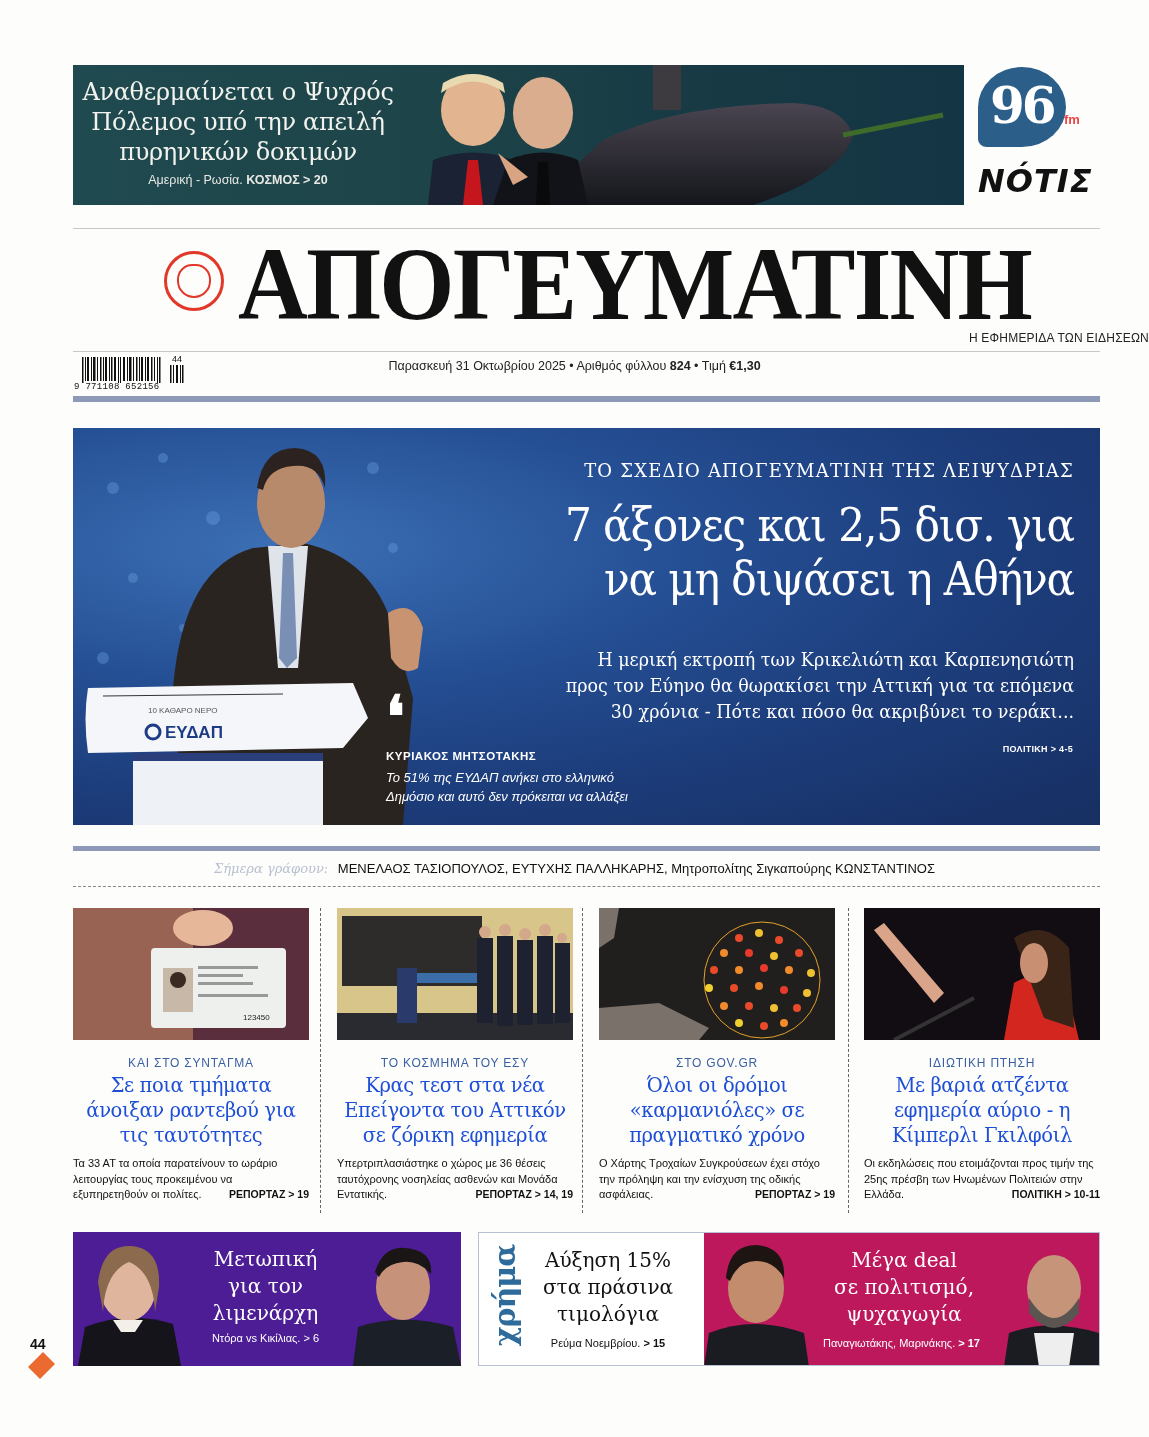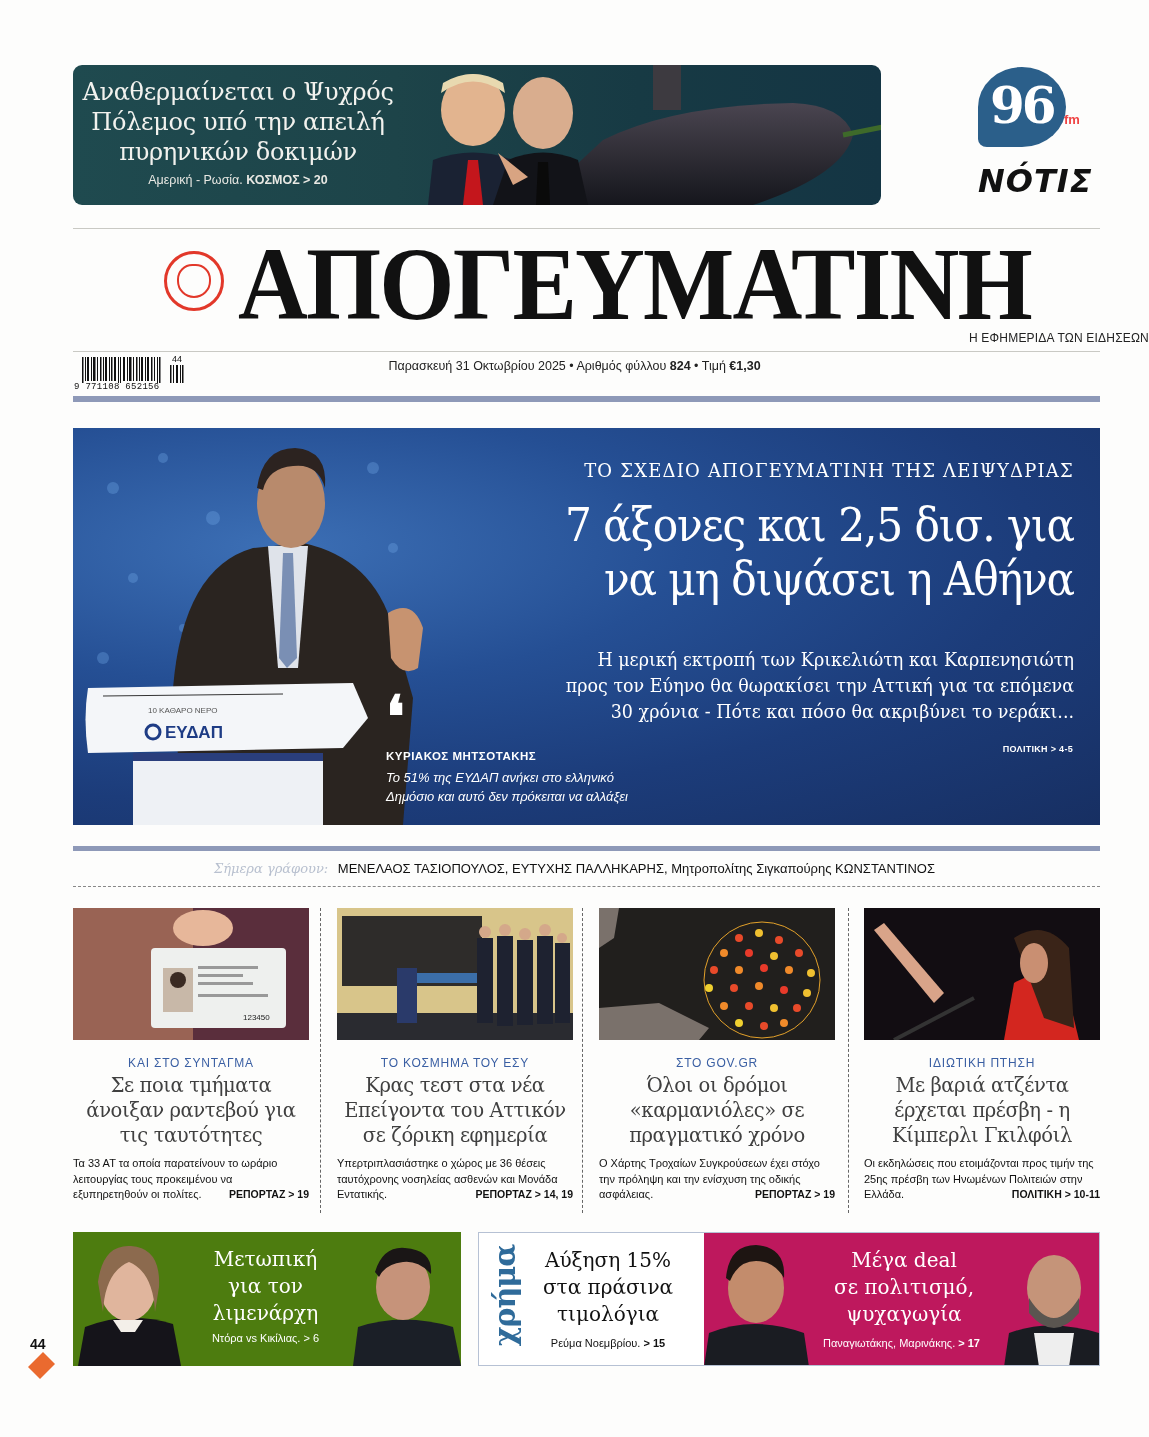--- a/index.html
+++ b/index.html
@@ -1,20 +1,20 @@
 <!DOCTYPE html>
 <html><head>
 <meta charset="utf-8">
 <style>
   * { box-sizing: border-box; margin: 0; padding: 0; }
   body { width: 1149px; height: 1437px; background: #fdfdfc; position: relative; overflow: hidden; font-family: "Liberation Sans", sans-serif; color: #111; }
   .abs { position: absolute; }
 
   
-  .teaser { left: 73px; top: 65px; width: 808px; height: 140px; background: linear-gradient(90deg, #1f4a4f 0%, #1d4449 40%, #173a44 70%, #143544 100%); overflow: hidden; border-radius: 9px; }
+  .teaser { left: 73px; top: 65px; width: 891px; height: 140px; background: linear-gradient(90deg, #1f4a4f 0%, #1d4449 40%, #173a44 70%, #143544 100%); overflow: hidden; }
   .teaser-text { position: absolute; left: 0; top: 12px; width: 330px; text-align: center; color: #f2f2ee; }
   .teaser-title { font-family: "DejaVu Serif", serif; font-size: 24px; line-height: 30px; font-weight: normal; letter-spacing: -0.3px; }
   .teaser-kicker { font-size: 12.5px; margin-top: 6px; color: #e8e8e3; }
   .teaser-kicker b { font-weight: bold; }
   .teaser-photo { position: absolute; left: 300px; top: 0; width: 577px; height: 140px; }
 
   .radio-logo { left: 968px; top: 62px; width: 130px; height: 145px; }
   .radio-bubble { position: absolute; left: 10px; top: 5px; width: 88px; height: 80px; background: #2b5f8a; border-radius: 50% 50% 50% 10%; }
   .radio-num { position: absolute; left: 22px; top: 14px; font-family: "DejaVu Serif", serif; font-weight: bold; font-size: 50px; color: #fff; letter-spacing: -3px; line-height: 60px; }
   .radio-fm { position: absolute; left: 96px; top: 50px; color: #ef4444; font-size: 13px; font-weight: bold; }
@@ -48,29 +48,29 @@
   .rule-blue2 { left: 73px; top: 846px; width: 1027px; height: 5px; background: #8e99b8; }
   .writers { left: 0; top: 861px; width: 1149px; text-align: center; font-size: 13px; color: #111; }
   .writers-label { font-family: "DejaVu Serif", serif; font-style: italic; color: #b8c0cf; margin-right: 6px; }
   .writers-names { font-family: "Liberation Sans", sans-serif; }
   .dots { left: 73px; top: 886px; width: 1027px; border-top: 1px dashed #888; }
 
   
   .article { position: absolute; top: 908px; width: 236px; }
   .article-photo { width: 236px; height: 132px; overflow: hidden; }
   .article-kicker { margin-top: 12px; text-align: center; font-size: 12px; color: #3a5fa3; letter-spacing: 0.8px; }
-  .article-title { margin-top: 3px; text-align: center; font-family: "DejaVu Serif", serif; font-size: 19.5px; line-height: 25px; color: #404040; letter-spacing: -0.4px; }
+  .article-title { margin-top: 3px; text-align: center; font-family: "DejaVu Serif", serif; font-size: 19.5px; line-height: 25px; color: #1d4ed8; letter-spacing: -0.4px; }
   .article-body { margin-top: 8px; font-size: 11px; line-height: 15.5px; color: #111; }
   .article-ref { float: right; font-weight: bold; font-size: 10.5px; }
   .vsep { position: absolute; top: 908px; height: 305px; border-left: 1px dashed #666; }
 
   
   .page-num { left: 30px; top: 1336px; font-weight: bold; font-size: 14px; }
   .diamond { left: 33px; top: 1357px; width: 17px; height: 17px; background: #ea6a2f; transform: rotate(45deg) scaleY(1.25); }
-  .box1 { left: 73px; top: 1232px; width: 388px; height: 134px; background: #4d7c0f; overflow: hidden; }
+  .box1 { left: 73px; top: 1232px; width: 388px; height: 134px; background: #4c1d95; overflow: hidden; }
   .box1-title { position: absolute; left: 120px; top: 14px; width: 145px; text-align: center; font-family: "DejaVu Serif", serif; color: #fff; font-size: 20px; line-height: 27px; }
   .box1-ref { position: absolute; left: 120px; top: 100px; width: 145px; text-align: center; color: #fff; font-size: 11px; }
   .box2 { left: 478px; top: 1232px; width: 622px; height: 134px; border: 1px solid #b6c1d4; background: #fff; overflow: hidden; }
   .xrima { position: absolute; left: 4px; top: 10px; width: 40px; height: 112px; }
   .xrima span { position: absolute; left: -35px; top: 35px; width: 112px; transform: rotate(-90deg); font-family: "DejaVu Serif", serif; font-weight: bold; font-size: 30px; color: #2f6b9a; text-align: center; letter-spacing: -1px; }
   .box2-left-title { position: absolute; left: 50px; top: 14px; width: 158px; text-align: center; font-family: "DejaVu Serif", serif; font-size: 20px; line-height: 27px; color: #111; }
   .box2-left-ref { position: absolute; left: 50px; top: 104px; width: 158px; text-align: center; font-size: 11px; }
   .box2-blue { position: absolute; left: 225px; top: 0; width: 397px; height: 134px; background: #be185d; overflow: hidden; }
   .box2-title { position: absolute; left: 105px; top: 14px; width: 190px; text-align: center; font-family: "DejaVu Serif", serif; font-size: 20px; line-height: 27px; color: #fff; }
   .box2-ref { position: absolute; left: 90px; top: 104px; width: 215px; text-align: center; font-size: 11px; color: #fff; }
@@ -330,21 +330,21 @@
 <div class="article" style="left:864px;">
   <svg class="article-photo" viewBox="0 0 236 132">
     <rect width="236" height="132" fill="#120d12"></rect>
     <path d="M10 22 L20 15 L80 85 L70 95 Z" fill="#d9a489"></path>
     <path d="M140 132 L150 75 Q175 60 200 70 L215 132 Z" fill="#d3261f"></path>
     <path d="M150 30 Q180 10 205 40 L210 120 L180 110 Z" fill="#3a2418"></path>
     <ellipse cx="170" cy="55" rx="14" ry="20" fill="#c98f72"></ellipse>
     <line x1="30" y1="132" x2="110" y2="90" stroke="#333" stroke-width="4"></line>
   </svg>
   <div class="article-kicker">ΙΔΙΩΤΙΚΗ ΠΤΗΣΗ</div>
-  <div class="article-title">Με βαριά ατζέντα έρχεται πρέσβη - η Κίμπερλι Γκιλφόιλ</div>
+  <div class="article-title">Με βαριά ατζέντα εφημερία αύριο - η Κίμπερλι Γκιλφόιλ</div>
   <div class="article-body">
     <span>Οι εκδηλώσεις που ετοιμάζονται προς τιμήν της 25ης πρέσβη των Ηνωμένων Πολιτειών στην Ελλάδα.</span>
     <span class="article-ref">ΠΟΛΙΤΙΚΗ &gt; 10-11</span>
   </div>
 </div>
 
 <div class="abs page-num">44</div>
 <div class="abs diamond"></div>
 
 <div class="abs box1">

